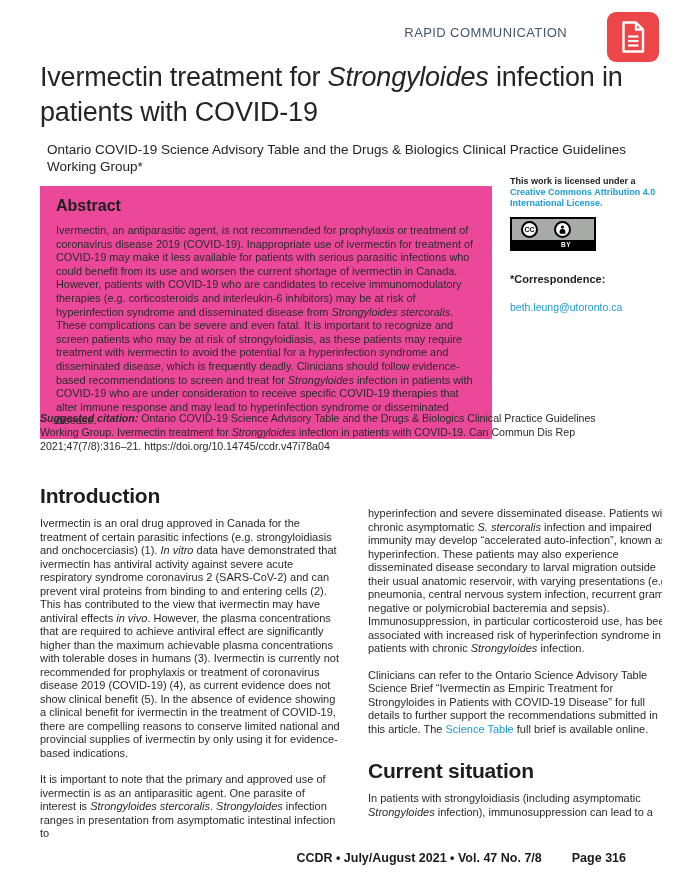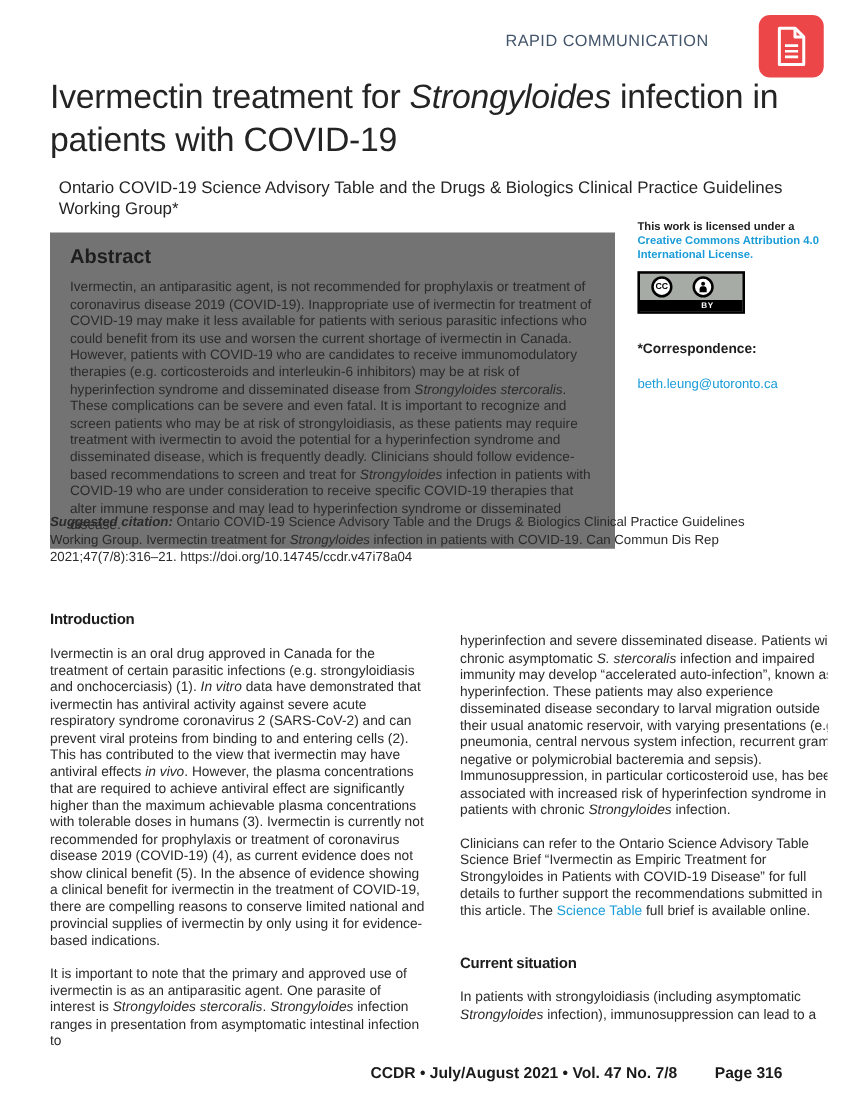--- a/index.html
+++ b/index.html
@@ -48,21 +48,21 @@
     line-height:9px;padding-left:49px;letter-spacing:.5px;
   }
   .corr-label{margin-top:22px;font-size:11px;font-weight:bold;color:#1d1d1d;}
   .corr-email{margin-top:16px;font-size:10.5px;}
   
   .citation-block{position:absolute;left:40px;top:411px;width:565px;font-size:10.6px;line-height:14.2px;color:#2a2a2a;}
   
   .col{position:absolute;font-size:11px;line-height:13.5px;color:#2a2a2a;}
   .col-left{left:40px;top:485px;width:300px;}
   .col-right{left:352px;top:507px;width:305px;margin-left:16px;}
-  .col h2{margin:0 0 11px 0;font-size:12px;line-height:21px;color:#1d1d1d;letter-spacing:-.2px;}
+  .col h2{margin:0 0 11px 0;font-size:21px;line-height:21px;color:#1d1d1d;letter-spacing:-.2px;}
   .col .h2-mid{margin:24px 0 11px 0;}
   .col p{margin:0 0 13px 0;}
   
   .footer{
     position:absolute;top:851px;right:36px;display:flex;gap:30px;
     font-size:12.5px;font-weight:bold;color:#1a1a1a;white-space:nowrap;
   }
   
   .seg-i{font-style:italic;}
   .seg-bi{font-weight:bold;font-style:italic;}
@@ -85,21 +85,21 @@
         <path d="M21 24.5 h10.5"></path>
         <path d="M21 29 h10.5"></path>
         <path d="M21 33.5 h10.5"></path>
       </g>
     </svg>
   </div>
 
   <h1 class="title" style="margin:0;font-weight:normal;"><span>Ivermectin treatment for </span><span class="seg-i">Strongyloides</span><span> infection in patients with COVID-19</span></h1>
   <div class="byline">Ontario COVID-19 Science Advisory Table and the Drugs &amp; Biologics Clinical Practice Guidelines Working Group*</div>
 
-  <div class="abstract-box" style="background:#737373;">
+  <div class="abstract-box" style="background:#ec4899;">
     <h2>Abstract</h2>
     <div class="abstract-body"><span>Ivermectin, an antiparasitic agent, is not recommended for prophylaxis or treatment of coronavirus disease 2019 (COVID-19). Inappropriate use of ivermectin for treatment of COVID-19 may make it less available for patients with serious parasitic infections who could benefit from its use and worsen the current shortage of ivermectin in Canada. However, patients with COVID-19 who are candidates to receive immunomodulatory therapies (e.g. corticosteroids and interleukin-6 inhibitors) may be at risk of hyperinfection syndrome and disseminated disease from </span><span class="seg-i">Strongyloides stercoralis</span><span>. These complications can be severe and even fatal. It is important to recognize and screen patients who may be at risk of strongyloidiasis, as these patients may require treatment with ivermectin to avoid the potential for a hyperinfection syndrome and disseminated disease, which is frequently deadly. Clinicians should follow evidence-based recommendations to screen and treat for </span><span class="seg-i">Strongyloides</span><span> infection in patients with COVID-19 who are under consideration to receive specific COVID-19 therapies that alter immune response and may lead to hyperinfection syndrome or disseminated disease.</span></div>
   </div>
 
   <div class="sidebar">
     <div class="license"><span>This work is licensed under a </span><span class="seg-link">Creative Commons Attribution 4.0 International License.</span></div>
     <div class="cc-badge">
       <div class="cc-badge-main">
         <span class="cc-circle">CC</span>
         <span class="cc-circle">

